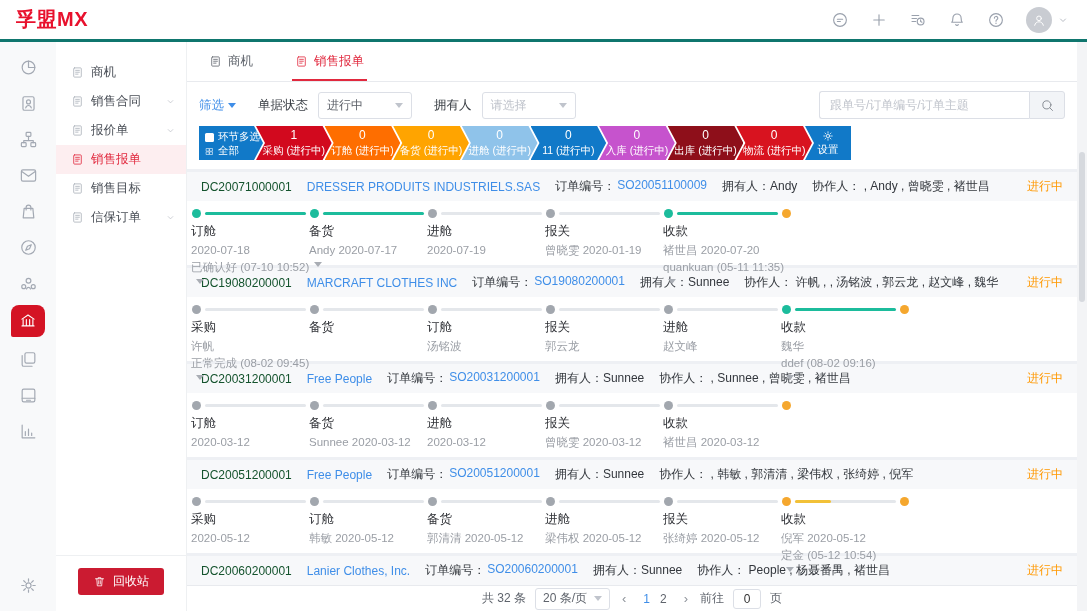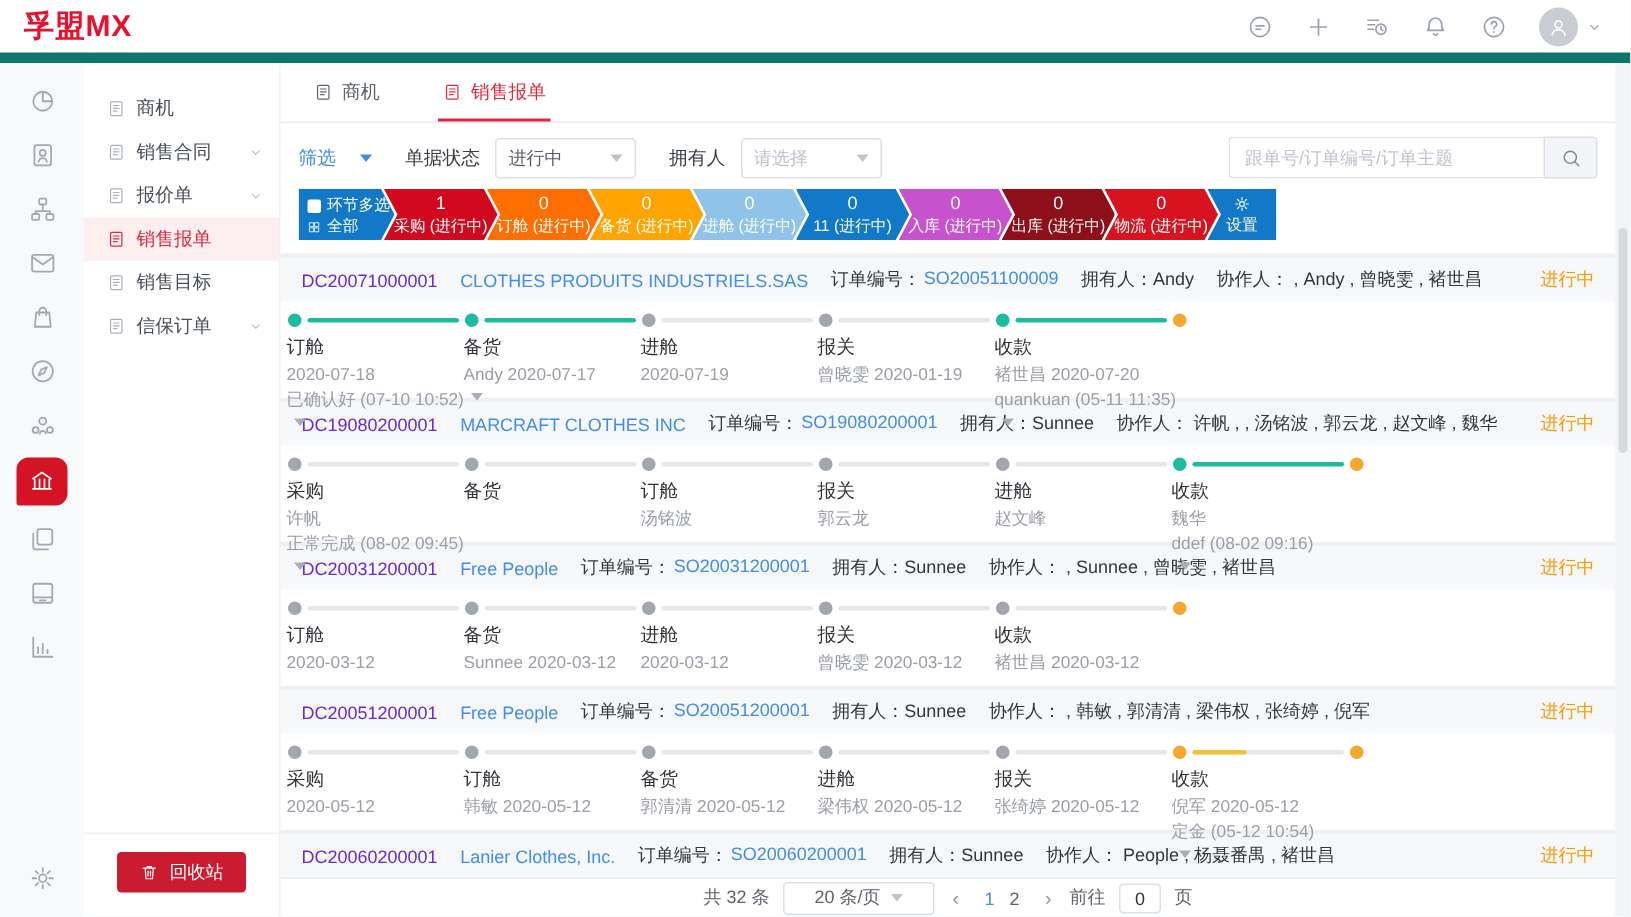--- a/index.html
+++ b/index.html
@@ -1,20 +1,20 @@
 <!DOCTYPE html>
 <html><head>
 <meta charset="utf-8">
 <style>
 * { margin:0; padding:0; box-sizing:border-box; }
 body { font-family:"Liberation Sans","DejaVu Sans",sans-serif; background:#fff; }
 .app { width:1087px; height:611px; overflow:hidden; position:relative; background:#fff; color:#333; font-size:12px; }
 
 
-.topbar { height:42px; display:flex; align-items:center; padding:0 18px 0 16px; background:#fff; border-bottom:7px solid #0f766e; }
+.topbar { height:42px; display:flex; align-items:center; padding:0 18px 0 16px; background:#fff; border-bottom:3px solid #0f766e; }
 .logo { color:#e8112d; font-size:20px; font-weight:800; letter-spacing:.5px; white-space:nowrap; }
 .company { margin-left:24px; font-size:13px; font-weight:700; color:#2b2f36; }
 .top-icons { margin-left:auto; display:flex; align-items:center; gap:21px; color:#9aa1ad; }
 .top-icons .tico { display:flex; align-items:center; cursor:pointer; }
 .avatar { width:26px; height:26px; border-radius:50%; background:#c9ccd2; display:flex; align-items:center; justify-content:center; overflow:hidden; }
 .avatar svg { color:#fff; }
 .av-wrap { display:flex; align-items:center; gap:5px; cursor:pointer; }
 
 
 .body-row { display:flex; height:569px; }
@@ -39,21 +39,21 @@
 
 .main { flex:1; display:flex; flex-direction:column; background:#eef0f4; min-width:0; margin-right:10px; }
 .tabbar { background:#fff; height:40px; display:flex; align-items:flex-end; padding:0 19px; gap:36px; border-bottom:1px solid #e8eaee; flex:none; }
 .tab { display:flex; align-items:center; gap:6px; padding:0 3px 9px; color:#5f646c; font-size:12.5px; border-bottom:2px solid transparent; cursor:pointer; white-space:nowrap; }
 .tab.active { color:#e1293e; border-bottom-color:#e1293e; }
 .tab .t-ic { display:flex; }
 
 
 .panel { background:#fff; padding:9px 12px 9px; flex:none; }
 .filter-row { display:flex; align-items:center; height:28px; margin-bottom:7px; }
-.filter-toggle { color:#3f8ee8; display:flex; align-items:center; gap:16px; font-size:12.5px; cursor:pointer; }
+.filter-toggle { color:#3f8ee8; display:flex; align-items:center; gap:4px; font-size:12.5px; cursor:pointer; }
 .tri-down { width:0; height:0; border-left:4px solid transparent; border-right:4px solid transparent; border-top:5px solid #3f8ee8; }
 .f-label { font-size:12.5px; color:#3a3f45; margin:0 10px 0 22px; }
 .select { width:94px; height:27px; border:1px solid #dcdfe6; border-radius:3px; display:flex; align-items:center; justify-content:space-between; padding:0 8px; color:#5a5e66; background:#fff; cursor:pointer; font-size:12px; }
 .sel-caret { width:0; height:0; border-left:4px solid transparent; border-right:4px solid transparent; border-top:5px solid #c0c4cc; }
 .select.ph { color:#bfc3cb; }
 .search-wrap { margin-left:auto; display:flex; }
 .search-input { width:210px; height:28px; border:1px solid #dcdfe6; border-right:none; border-radius:3px 0 0 3px; padding:0 10px; font-size:12px; color:#333; outline:none; font-family:inherit; }
 .search-input::placeholder { color:#c0c4cc; }
 .search-btn { width:36px; height:28px; background:#f2f4f7; border:1px solid #dcdfe6; border-radius:0 3px 3px 0; display:flex; align-items:center; justify-content:center; color:#82878f; cursor:pointer; }
 
@@ -63,34 +63,34 @@
 .p-lead-row { display:flex; align-items:center; gap:4px; white-space:nowrap; }
 .p-check { width:9px; height:9px; background:#fff; border-radius:1.5px; flex:none; cursor:pointer; }
 .p-stage { flex:1; margin-left:-7px; clip-path:polygon(0 0, calc(100% - 9px) 0, 100% 50%, calc(100% - 9px) 100%, 0 100%, 9px 50%); color:#fff; text-align:center; display:flex; flex-direction:column; justify-content:center; gap:2px; font-size:10.5px; cursor:pointer; white-space:nowrap; }
 .p-stage .cnt { font-size:12px; }
 .p-settings { width:46px; flex:none; margin-left:-7px; clip-path:polygon(0 0, 100% 0, 100% 100%, 0 100%, 9px 50%); color:#fff; display:flex; flex-direction:column; align-items:center; justify-content:center; font-size:10.5px; gap:1px; cursor:pointer; }
 
 
 .orders { flex:1; overflow:hidden; padding-top:3px; }
 .order-card { background:#fff; margin-bottom:3px; }
 .order-header { height:29px; background:#f7f8fa; display:flex; align-items:center; padding:0 14px; gap:15px; font-size:12px; color:#33373d; white-space:nowrap; overflow:hidden; }
-.o-id { color:#6d28d9; }
+.o-id { color:#14532d; }
 .link { color:#3f8ee8; cursor:pointer; text-decoration:none; }
 .o-pair { display:flex; gap:2px; }
 .status { margin-left:auto; color:#ff9800; flex:none; }
 .order-body { position:relative; height:64px; background:#fff; }
 .dot { position:absolute; width:9px; height:9px; border-radius:50%; top:8px; }
 .connector { position:absolute; top:11px; height:3px; border-radius:2px; }
 .stage-col { position:absolute; top:21px; width:116px; font-size:11.5px; color:#9a9ea5; line-height:1.5; white-space:nowrap; }
 .stage-name { font-size:12.5px; color:#303237; margin-bottom:1px; font-weight:500; }
 .exp-caret { margin-top:3px; margin-left:5px; width:0; height:0; border-left:4px solid transparent; border-right:4px solid transparent; border-top:5px solid #a9adb4; cursor:pointer; }
 
 
 .footer { height:26px; background:#fff; border-top:1px solid #e8eaee; display:flex; align-items:center; justify-content:center; gap:9px; font-size:12px; color:#5f646c; flex:none; }
-.pgsize { border:1px solid #dcdfe6; border-radius:3px; height:22px; padding:0 20px; display:flex; align-items:center; gap:7px; background:#fff; cursor:pointer; }
+.pgsize { border:1px solid #dcdfe6; border-radius:3px; height:22px; padding:0 7px; display:flex; align-items:center; gap:7px; background:#fff; cursor:pointer; }
 .pg-arrow { color:#8f949b; font-size:13px; padding:0 3px; cursor:pointer; }
 .pg-num { padding:0 5px; cursor:pointer; }
 .pg-num.current { color:#3f8ee8; }
 .goto-input { width:28px; height:20px; border:1px solid #dcdfe6; border-radius:3px; text-align:center; font-size:12px; color:#333; outline:none; font-family:inherit; }
 
 
 .scrollbar { position:absolute; right:0; top:42px; width:10px; height:569px; background:#f3f4f6; }
 .scroll-thumb { position:absolute; top:110px; left:2px; width:6px; height:150px; border-radius:3px; background:#d6d9de; cursor:pointer; }
 </style>
 </head>
@@ -427,21 +427,21 @@
               </span>
             <span>设置</span>
           </div>
         </div>
       </div>
 
       <div class="orders" id="orders">
           <div class="order-card">
             <div class="order-header">
               <span class="o-id">DC20071000001</span>
-              <a class="link">CLOTHES PRODUITS INDUSTRIELS.SAS</a>
+              <a class="link">DRESSER PRODUITS INDUSTRIELS.SAS</a>
               <span class="o-pair">
                 <span>订单编号：</span>
                 <a class="link">SO20051100009</a>
               </span>
               <span>拥有人：Andy</span>
               <span>协作人： , Andy , 曾晓雯 , 褚世昌</span>
               <span class="status">进行中</span>
             </div>
             <div class="order-body">
               <div class="connector" style="left: 18px; width: 101px; background: rgb(28, 188, 156);"></div>

